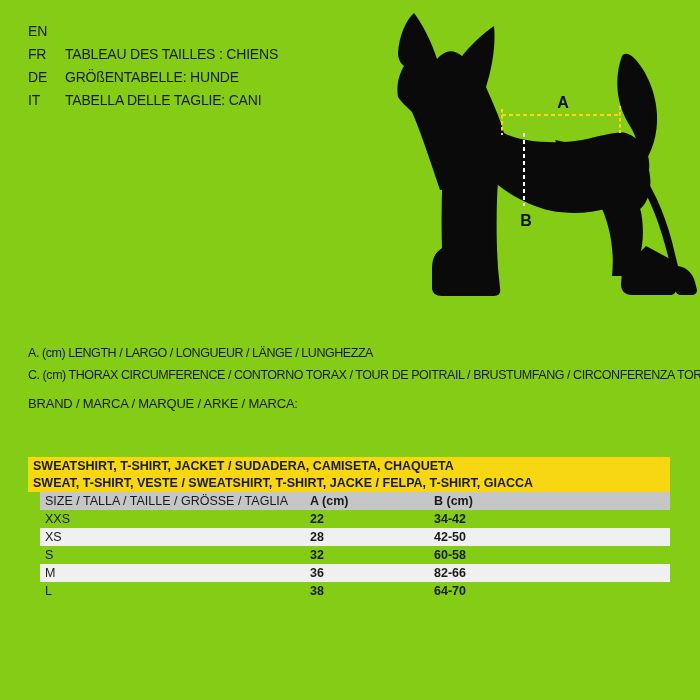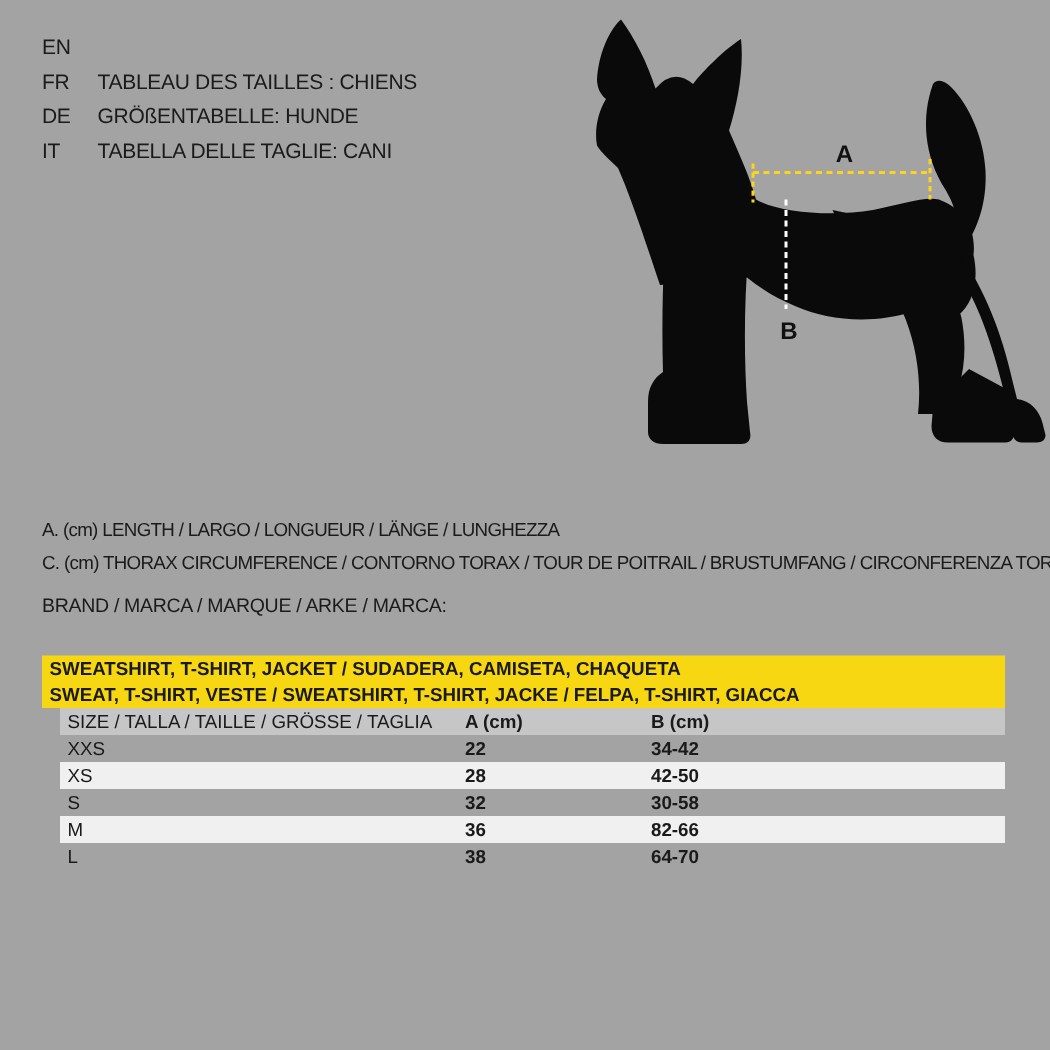--- a/index.html
+++ b/index.html
@@ -6,41 +6,41 @@
     --accent-yellow:#F6D712;
     --measure-yellow:#FFD41C;
     --header-gray:#C6C6C6;
     --stripe-gray:#F0F0F0;
     --text-black:#1A1A1A;
     --dog-black:#0A0A0A;
   }
   *{margin:0;padding:0;box-sizing:border-box;}
   html,body{background:#fff;}
   body{font-family:"Liberation Sans",sans-serif;color:var(--text-black);}
-  #canvas{position:relative;width:700px;height:700px;background:#a3a3a3;overflow:hidden;padding-left:16px;}
+  #canvas{position:relative;width:700px;height:700px;background:#84cc16;overflow:hidden;padding-left:16px;}
 
   
   #lang-list{position:absolute;left:28px;top:20px;}
   .lang-row{display:grid;grid-template-columns:37px auto;line-height:23px;
             font-size:14px;letter-spacing:-0.2px;white-space:nowrap;}
 
   
   #dog-svg{position:absolute;left:390px;top:0;width:310px;height:310px;}
   #dog-svg .dogfill{fill:var(--dog-black);}
   #dog-svg text{font-family:"Liberation Sans",sans-serif;font-weight:bold;
                 font-size:16px;fill:#111;}
 
   
   .textline{position:absolute;left:28px;white-space:nowrap;}
   #dog-label{top:280px;font-size:13px;letter-spacing:-0.2px;}
   #legend{top:342px;font-size:12.5px;letter-spacing:-0.45px;line-height:22px;}
   #brand-line{top:396px;font-size:13px;letter-spacing:-0.2px;}
 
   
-  #size-table{position:absolute;left:28px;top:437px;width:642px;}
+  #size-table{position:absolute;left:28px;top:457px;width:642px;}
   #table-title{background:var(--accent-yellow);height:35px;padding:1px 0 0 5px;
                font-weight:bold;font-size:12.5px;line-height:17px;white-space:nowrap;}
   .trow{display:grid;grid-template-columns:270px 124px 92px 1fr;height:18px;
         line-height:18px;font-size:12.5px;margin-left:12px;}
   .trow .size{padding-left:5px;text-align:left;white-space:nowrap;}
   .trow .num{text-align:left;font-weight:bold;}
   #table-head{background:var(--header-gray);}
   #table-body .trow:nth-child(even){background:var(--stripe-gray);}
 </style>
 </head>
@@ -133,21 +133,21 @@
       </div>
       <div class="trow">
         <div class="cell size">XS</div>
         <div class="cell num">28</div>
         <div class="cell num">42-50</div>
         <div></div>
       </div>
       <div class="trow">
         <div class="cell size">S</div>
         <div class="cell num">32</div>
-        <div class="cell num">30-58</div>
+        <div class="cell num">60-58</div>
         <div></div>
       </div>
       <div class="trow">
         <div class="cell size">M</div>
         <div class="cell num">36</div>
         <div class="cell num">82-66</div>
         <div></div>
       </div>
       <div class="trow">
         <div class="cell size">L</div>

